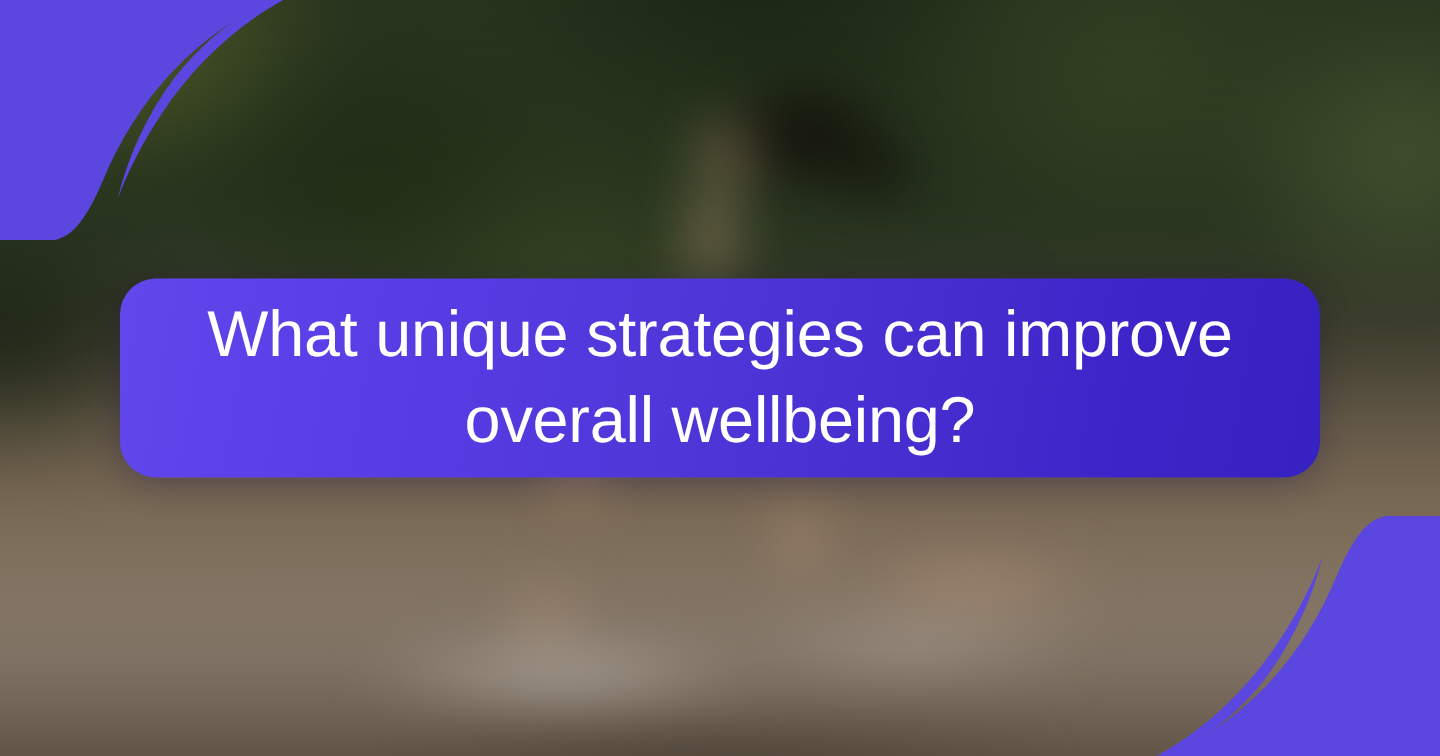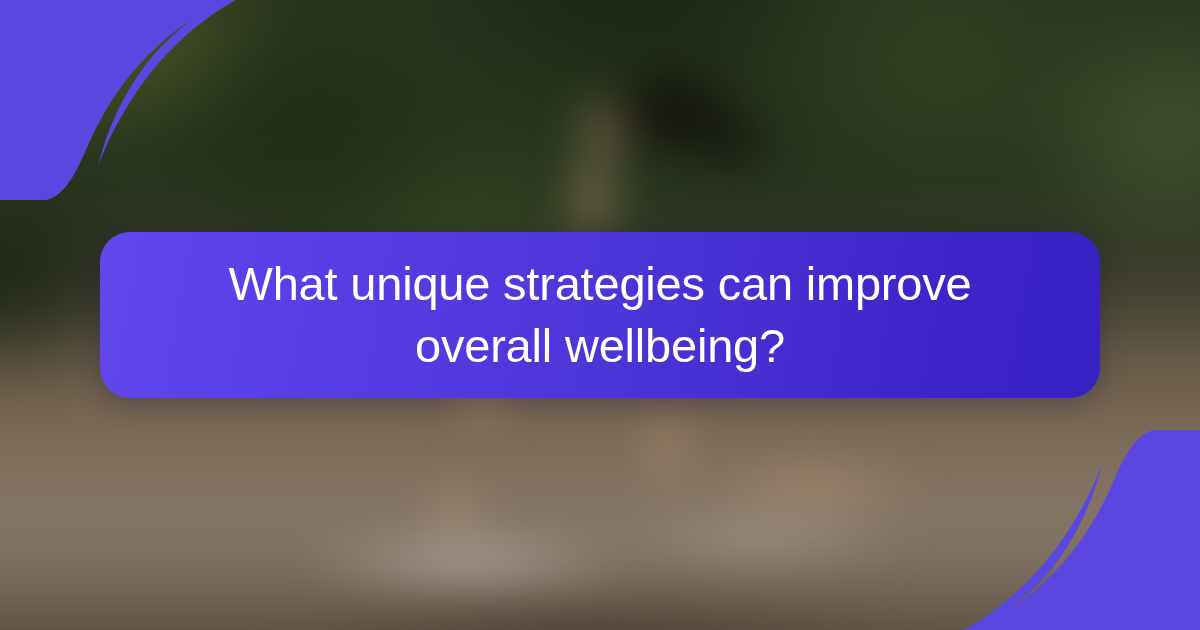--- a/index.html
+++ b/index.html
@@ -105,21 +105,21 @@
     display: flex;
     align-items: center;
     justify-content: center;
     box-shadow: 0 6px 26px rgba(20,10,70,0.28);
   }
   .question-text {
     margin: 0;
     padding: 0 48px;
     color: #ffffff;
     font-family: "Liberation Sans", sans-serif;
-    font-size: 47px;
+    font-size: 54px;
     font-weight: 500;
     line-height: 1.32;
     letter-spacing: -0.2px;
     text-align: center;
     white-space: pre-line;
   }
 </style>
 </head>
 <body>
 

